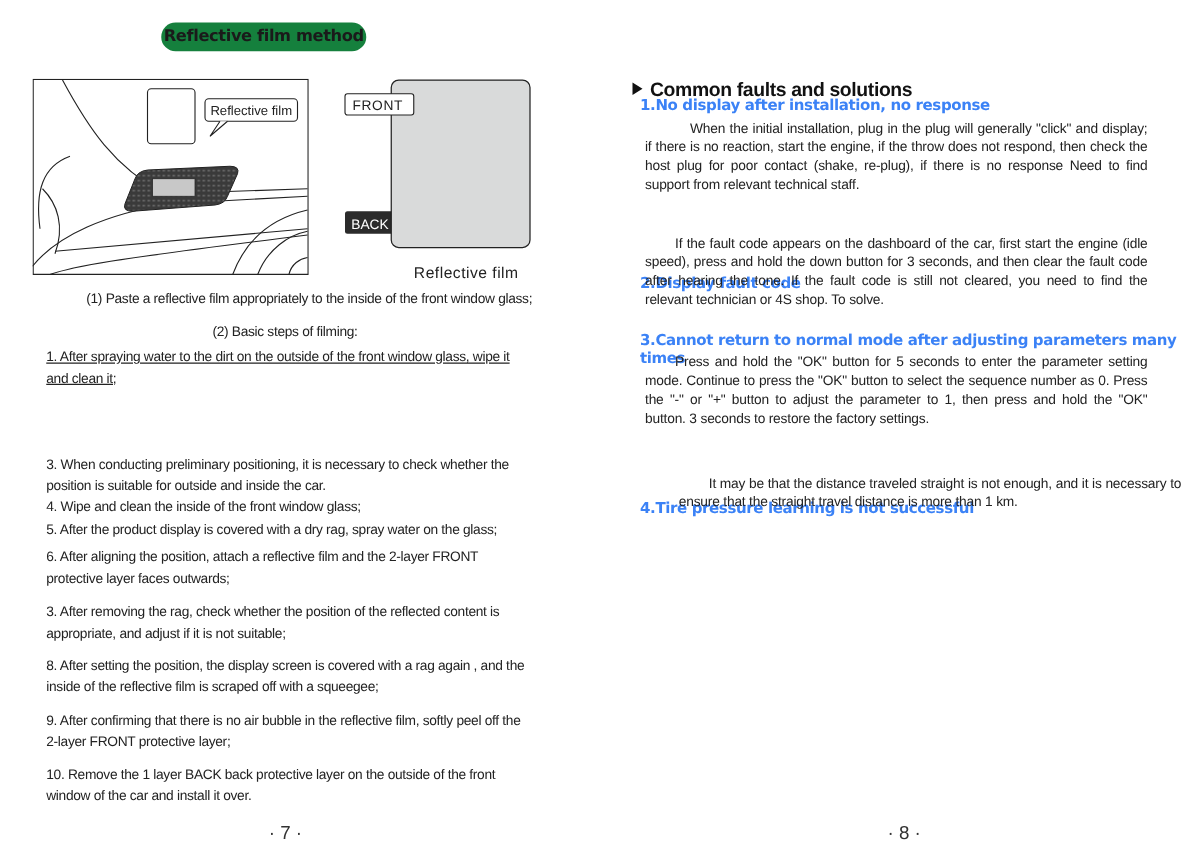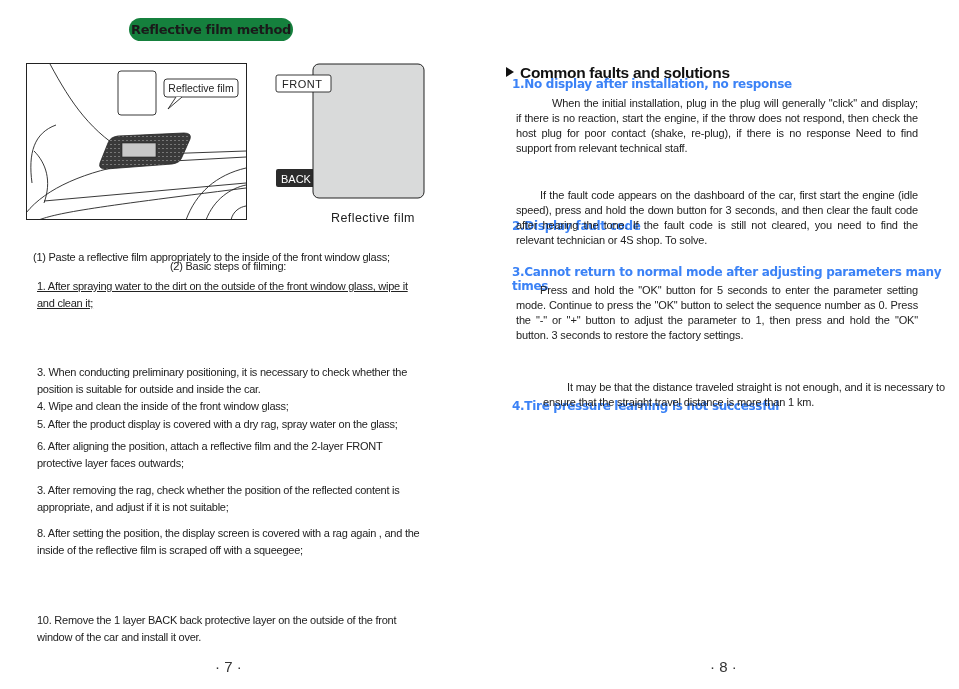--- a/index.html
+++ b/index.html
@@ -72,30 +72,31 @@
 
   <svg class="illus-film" viewBox="0 0 155 165" xmlns="http://www.w3.org/2000/svg">
     <rect x="1" y="106" width="40" height="18" rx="2" fill="#2b2b2b"></rect>
     <text x="6" y="120" font-family="Liberation Sans, sans-serif" font-size="11" fill="#fff">BACK</text>
     <rect x="38" y="1" width="111" height="134" rx="6" fill="#d9dada" stroke="#222" stroke-width="1"></rect>
     <rect x="1" y="12" width="55" height="17" rx="2" fill="#fff" stroke="#222" stroke-width="0.9"></rect>
     <text x="7" y="25" font-family="Liberation Sans, sans-serif" font-size="11" fill="#222" letter-spacing="0.5">FRONT</text>
     <text x="98" y="159" text-anchor="middle" font-family="Liberation Sans, sans-serif" font-size="12.5" fill="#222" letter-spacing="0.4">Reflective film</text>
   </svg>
 
-  <div class="ltext intro" style="top:249px;">(1) Paste a reflective film appropriately to the inside of the front window glass;</div>
+  <div class="ltext intro" style="top:231px;margin-left:36px;">(1) Paste a reflective film appropriately to the inside of the front window glass;</div>
   <div class="ltext intro" style="top:258px;text-align:center;">(2) Basic steps of filming:</div>
 
   <div class="ltext" style="top:278px;text-decoration:underline;">1. After spraying water to the dirt on the outside of the front window glass, wipe it and clean it;</div>
   <div class="ltext" style="top:364px;">3. When conducting preliminary positioning, it is necessary to check whether the position is suitable for outside and inside the car.</div>
   <div class="ltext" style="top:398px;">4. Wipe and clean the inside of the front window glass;</div>
   <div class="ltext" style="top:416px;">5. After the product display is covered with a dry rag, spray water on the glass;</div>
   <div class="ltext" style="top:438px;">6. After aligning the position, attach a reflective film and the 2-layer FRONT protective layer faces outwards;</div>
   <div class="ltext" style="top:482px;">3. After removing the rag, check whether the position of the reflected content is appropriate, and adjust if it is not suitable;</div>
   <div class="ltext" style="top:525px;">8. After setting the position, the display screen is covered with a rag again , and the inside of the reflective film is scraped off with a squeegee;</div>
+  <div class="ltext" style="top:569px;">9. After confirming that there is no air bubble in the reflective film, softly peel off the 2-layer FRONT protective layer;</div>
   <div class="ltext" style="top:612px;">10. Remove the 1 layer BACK back protective layer on the outside of the front window of the car and install it over.</div>
 
   <div class="pnum" style="left:215px;">· 7 ·</div>
 </div>
 
 <div class="page-right"></div>
 
 <div class="r-title">
   <span class="tri"></span><span>Common faults and solutions</span>
 </div>

